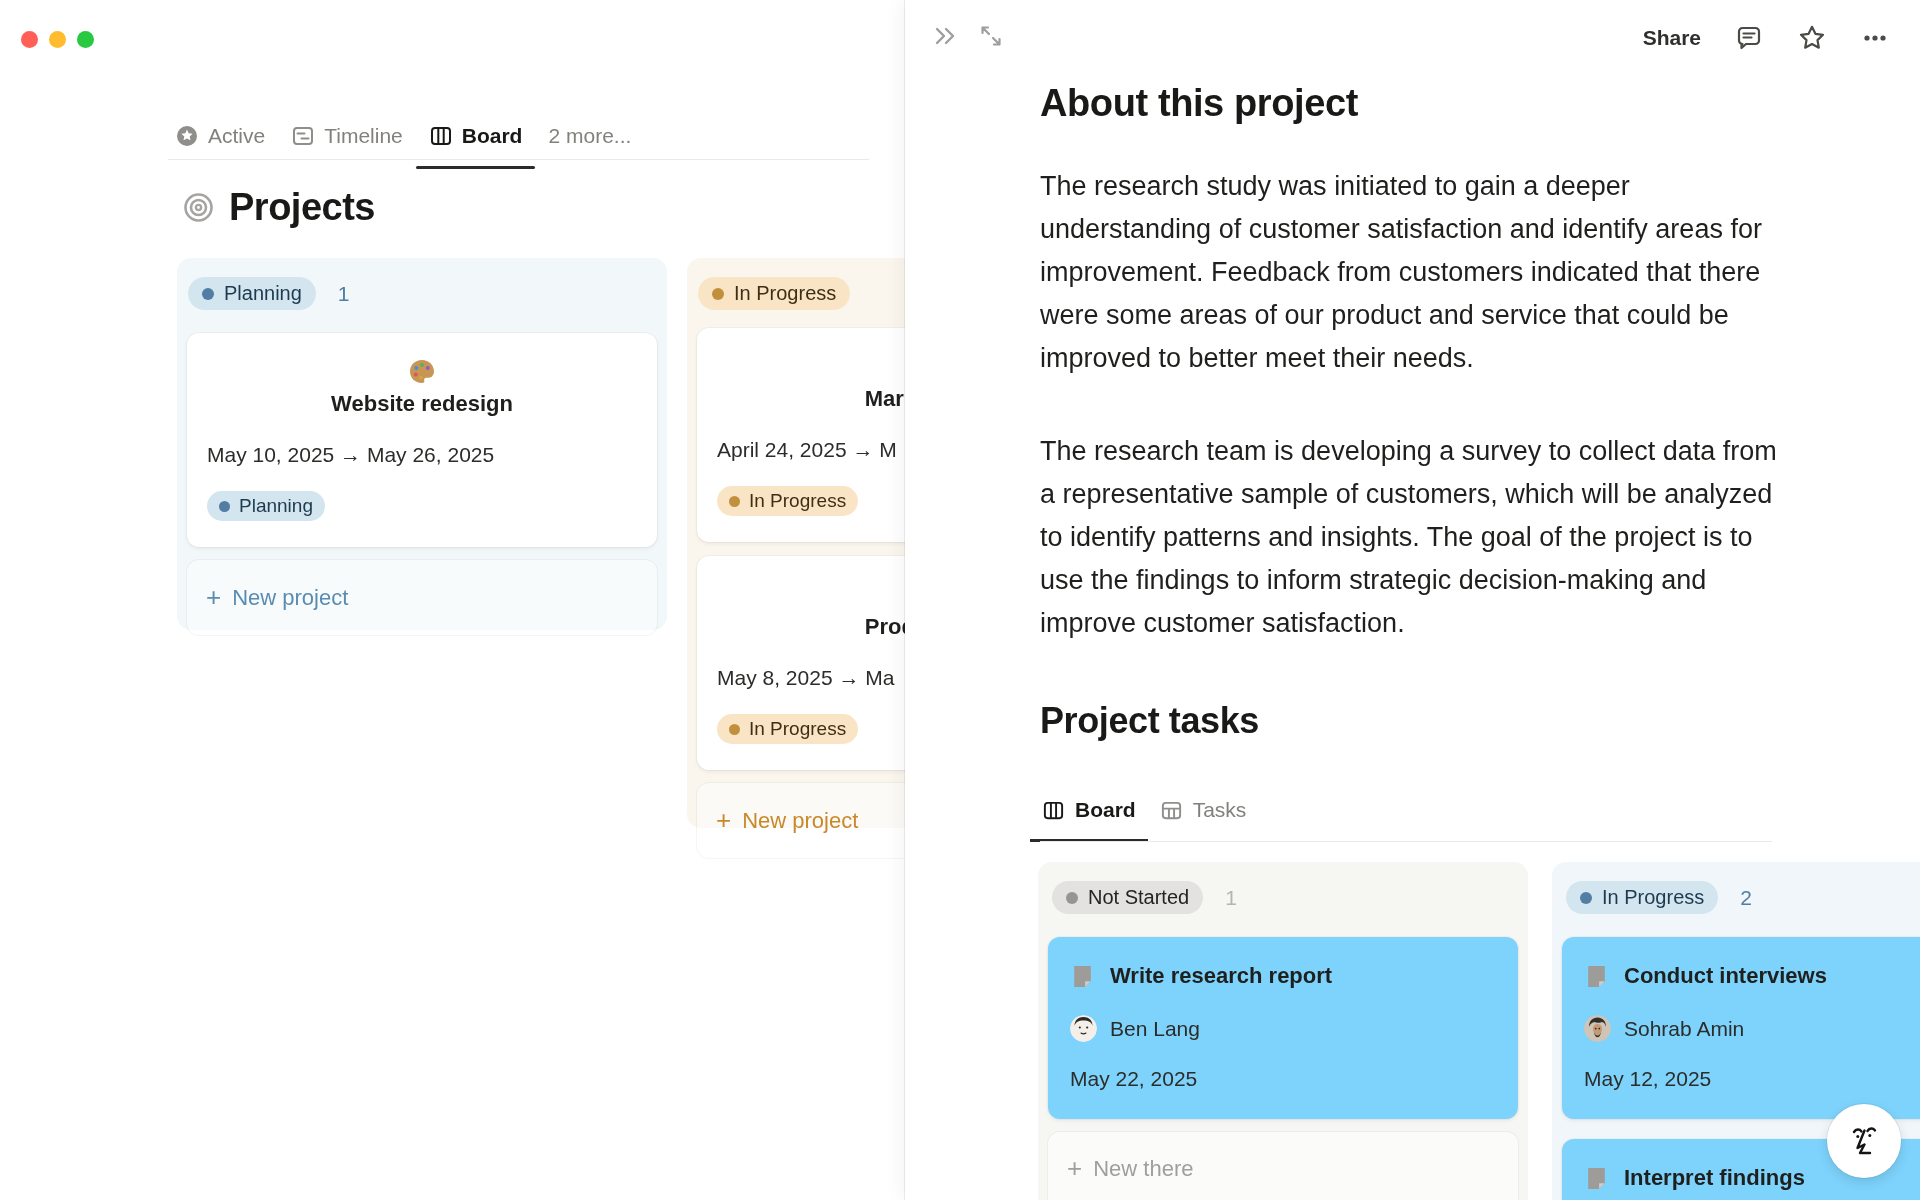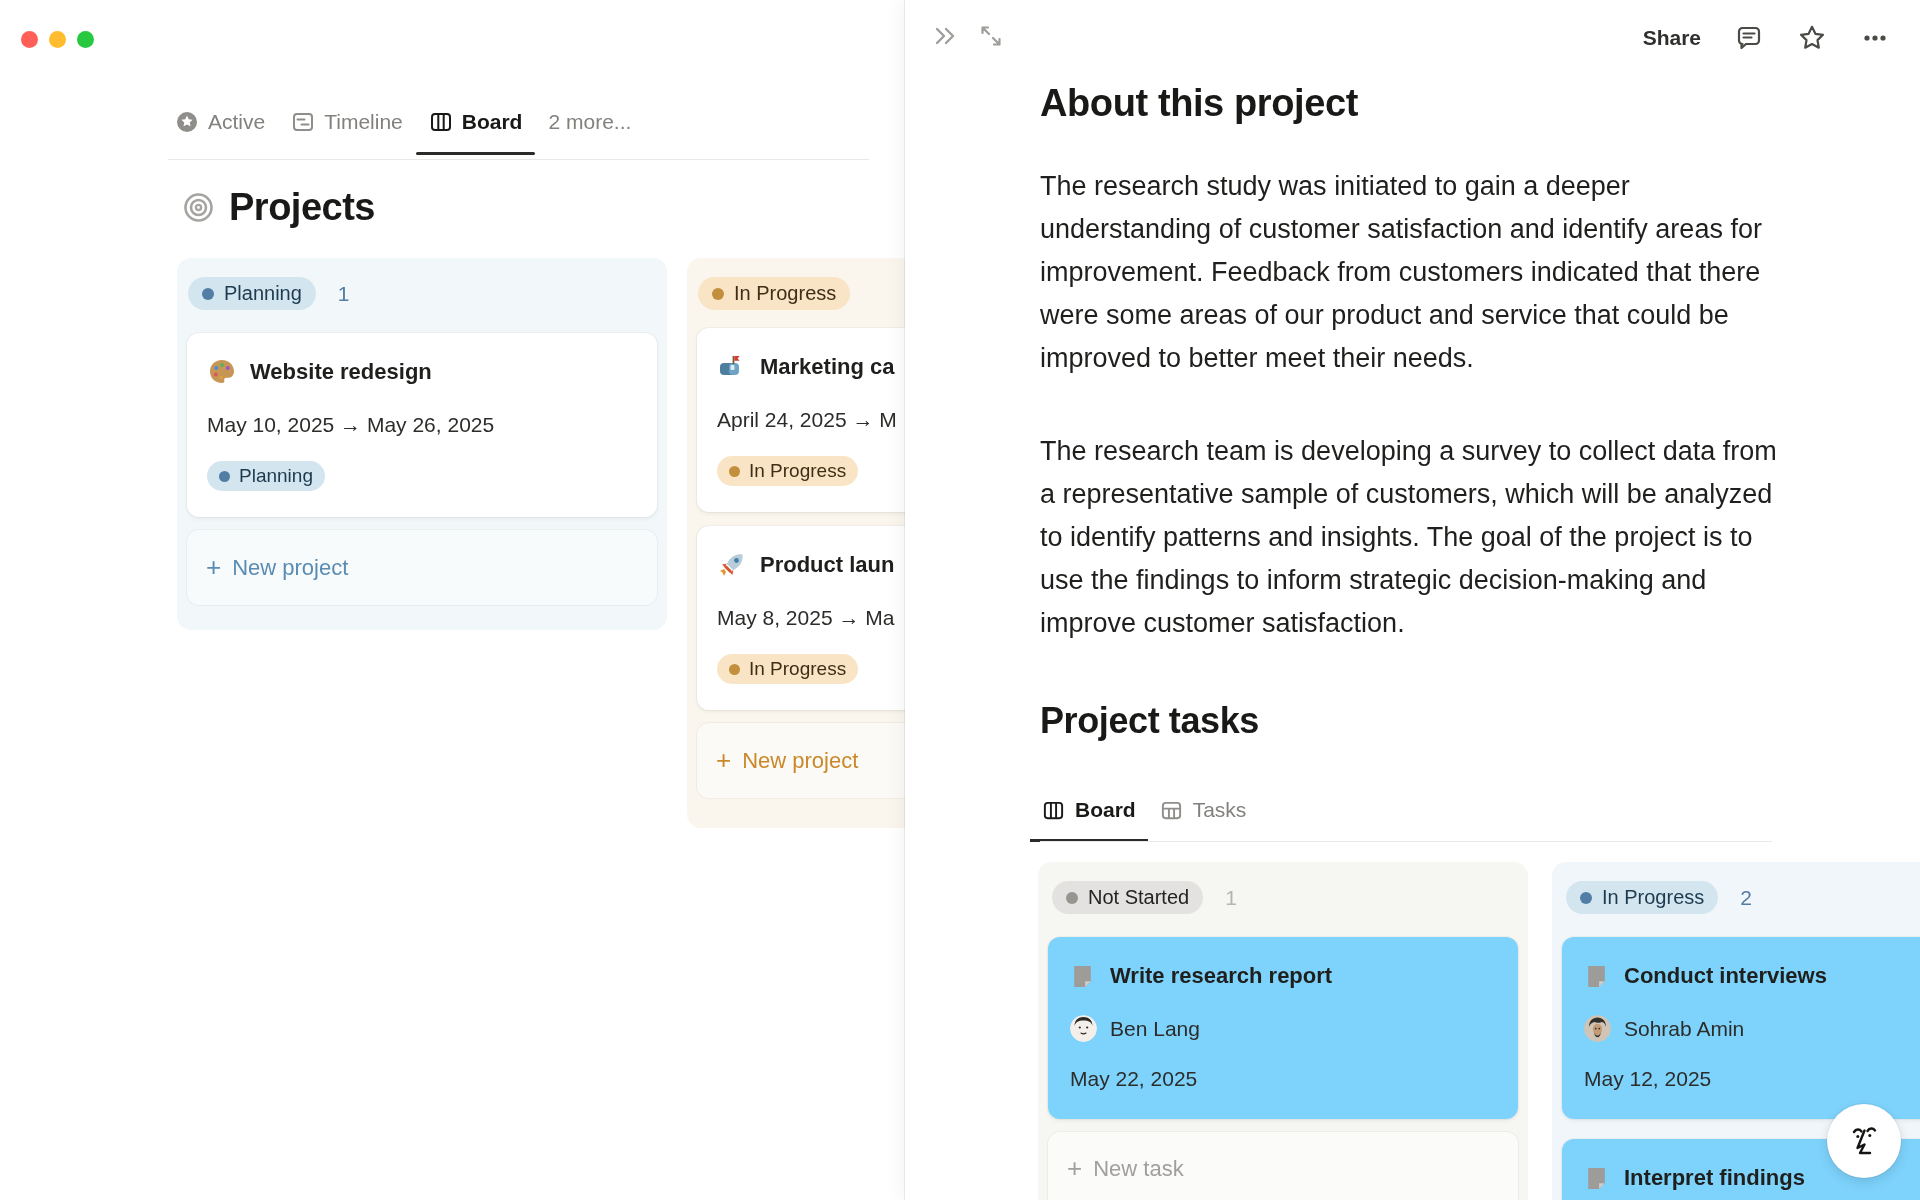--- a/index.html
+++ b/index.html
@@ -4,21 +4,21 @@
 <style>
   * { margin:0; padding:0; box-sizing:border-box; }
   html,body { width:1920px; height:1200px; overflow:hidden; background:#fff;
               font-family:"Liberation Sans", sans-serif; color:#1f1f1d; }
 
   
   .traffic { position:absolute; left:21px; top:31px; display:flex; gap:11px; z-index:5; }
   .light { width:17px; height:17px; border-radius:50%; }
 
   
-  .tabs-row { position:absolute; left:162px; top:100px; display:flex; align-items:flex-end; height:44px; z-index:2; }
+  .tabs-row { position:absolute; left:162px; top:114px; display:flex; align-items:flex-end; height:44px; z-index:2; }
   .tab { display:flex; align-items:center; gap:9px; padding:0 13px; height:44px;
          font-size:21px; color:#82817d; font-weight:400; position:relative; cursor:default; }
   .tab.active { color:#191918; font-weight:600; }
   .tab.active::after { content:""; position:absolute; left:0; right:0; bottom:-11px; height:3px; background:#2b2b29; border-radius:2px; }
   .tab .ticon { display:flex; }
   .tabs-divider { position:absolute; left:168px; top:159px; width:701px; height:1px; background:#e9e9e7; }
 
   
   .page-title-row { position:absolute; left:183px; top:186px; display:flex; align-items:center; gap:15px; }
   .page-title { font-size:38px; font-weight:700; color:#191918; letter-spacing:-0.5px; }
@@ -33,21 +33,21 @@
           border-radius:17px; font-size:20px; font-weight:500; }
   .pill .dot { width:12px; height:12px; border-radius:50%; }
   .pill-blue   { background:#d3e5ef; color:#1d3a4f; }  .pill-blue .dot { background:#527da5; }
   .pill-yellow { background:#f9e5c5; color:#3f2e16; }  .pill-yellow .dot { background:#c28f3c; }
   .pill-gray   { background:#e3e2e0; color:#232322; }  .pill-gray .dot { background:#969590; }
   .count { font-size:21px; font-weight:500; }
   .count-blue { color:#527da5; } .count-gray { color:#b5b4b1; }
 
   .kcard { margin:23px 10px 0; background:#fff; border-radius:12px; padding:24px 20px 26px;
            box-shadow:0 0 0 1px rgba(15,15,15,0.035), 0 2px 4px rgba(15,15,15,0.055); }
-  .kcard-title-row { display:flex; align-items:center; gap:13px; }
+  .kcard-title-row { display:flex; align-items:center; gap:4px;flex-direction:column; }
   .kcard-title { font-size:22px; font-weight:600; color:#1f1f1d; white-space:nowrap; }
   .kcard-dates { margin-top:26px; font-size:21px; color:#2c2c2a; white-space:nowrap; }
   .kcard-tag { margin-top:24px; }
   .tag { display:inline-flex; align-items:center; gap:9px; height:30px; padding:0 12px;
          border-radius:15px; font-size:19px; font-weight:500; }
   .tag .dot { width:11px; height:11px; border-radius:50%; }
 
   .new-btn { margin:13px 10px 0; height:75px; border-radius:12px; display:flex; align-items:center;
              gap:11px; padding:0 19px; font-size:22px; background:rgba(255,255,255,0.45);
              box-shadow:0 0 0 1px rgba(15,15,15,0.045); cursor:default; }
@@ -339,21 +339,21 @@
               <path d="M11 18c1.6 1.2 3.4 1.2 5 0" stroke="#2c2a27" stroke-width="1.1" fill="none" stroke-linecap="round"></path>
             </svg>
         </span>
         <span class="person-name">Ben Lang</span>
       </div>
       <div class="tcard-date">May 22, 2025</div>
     </div>
 
     <div class="new-btn new-gray" style="height:90px;align-items:flex-start;padding-top:24px">
       <span class="plus">+</span>
-      <span>New task</span>
+      <span>New there</span>
     </div>
   </div>
 
   <div class="task-col tcol-2">
     <div class="group-header" style="padding-left:14px">
       <span class="pill pill-blue">
         <span class="dot"></span>
         <span>In Progress</span>
       </span>
       <span class="count count-blue">2</span>

